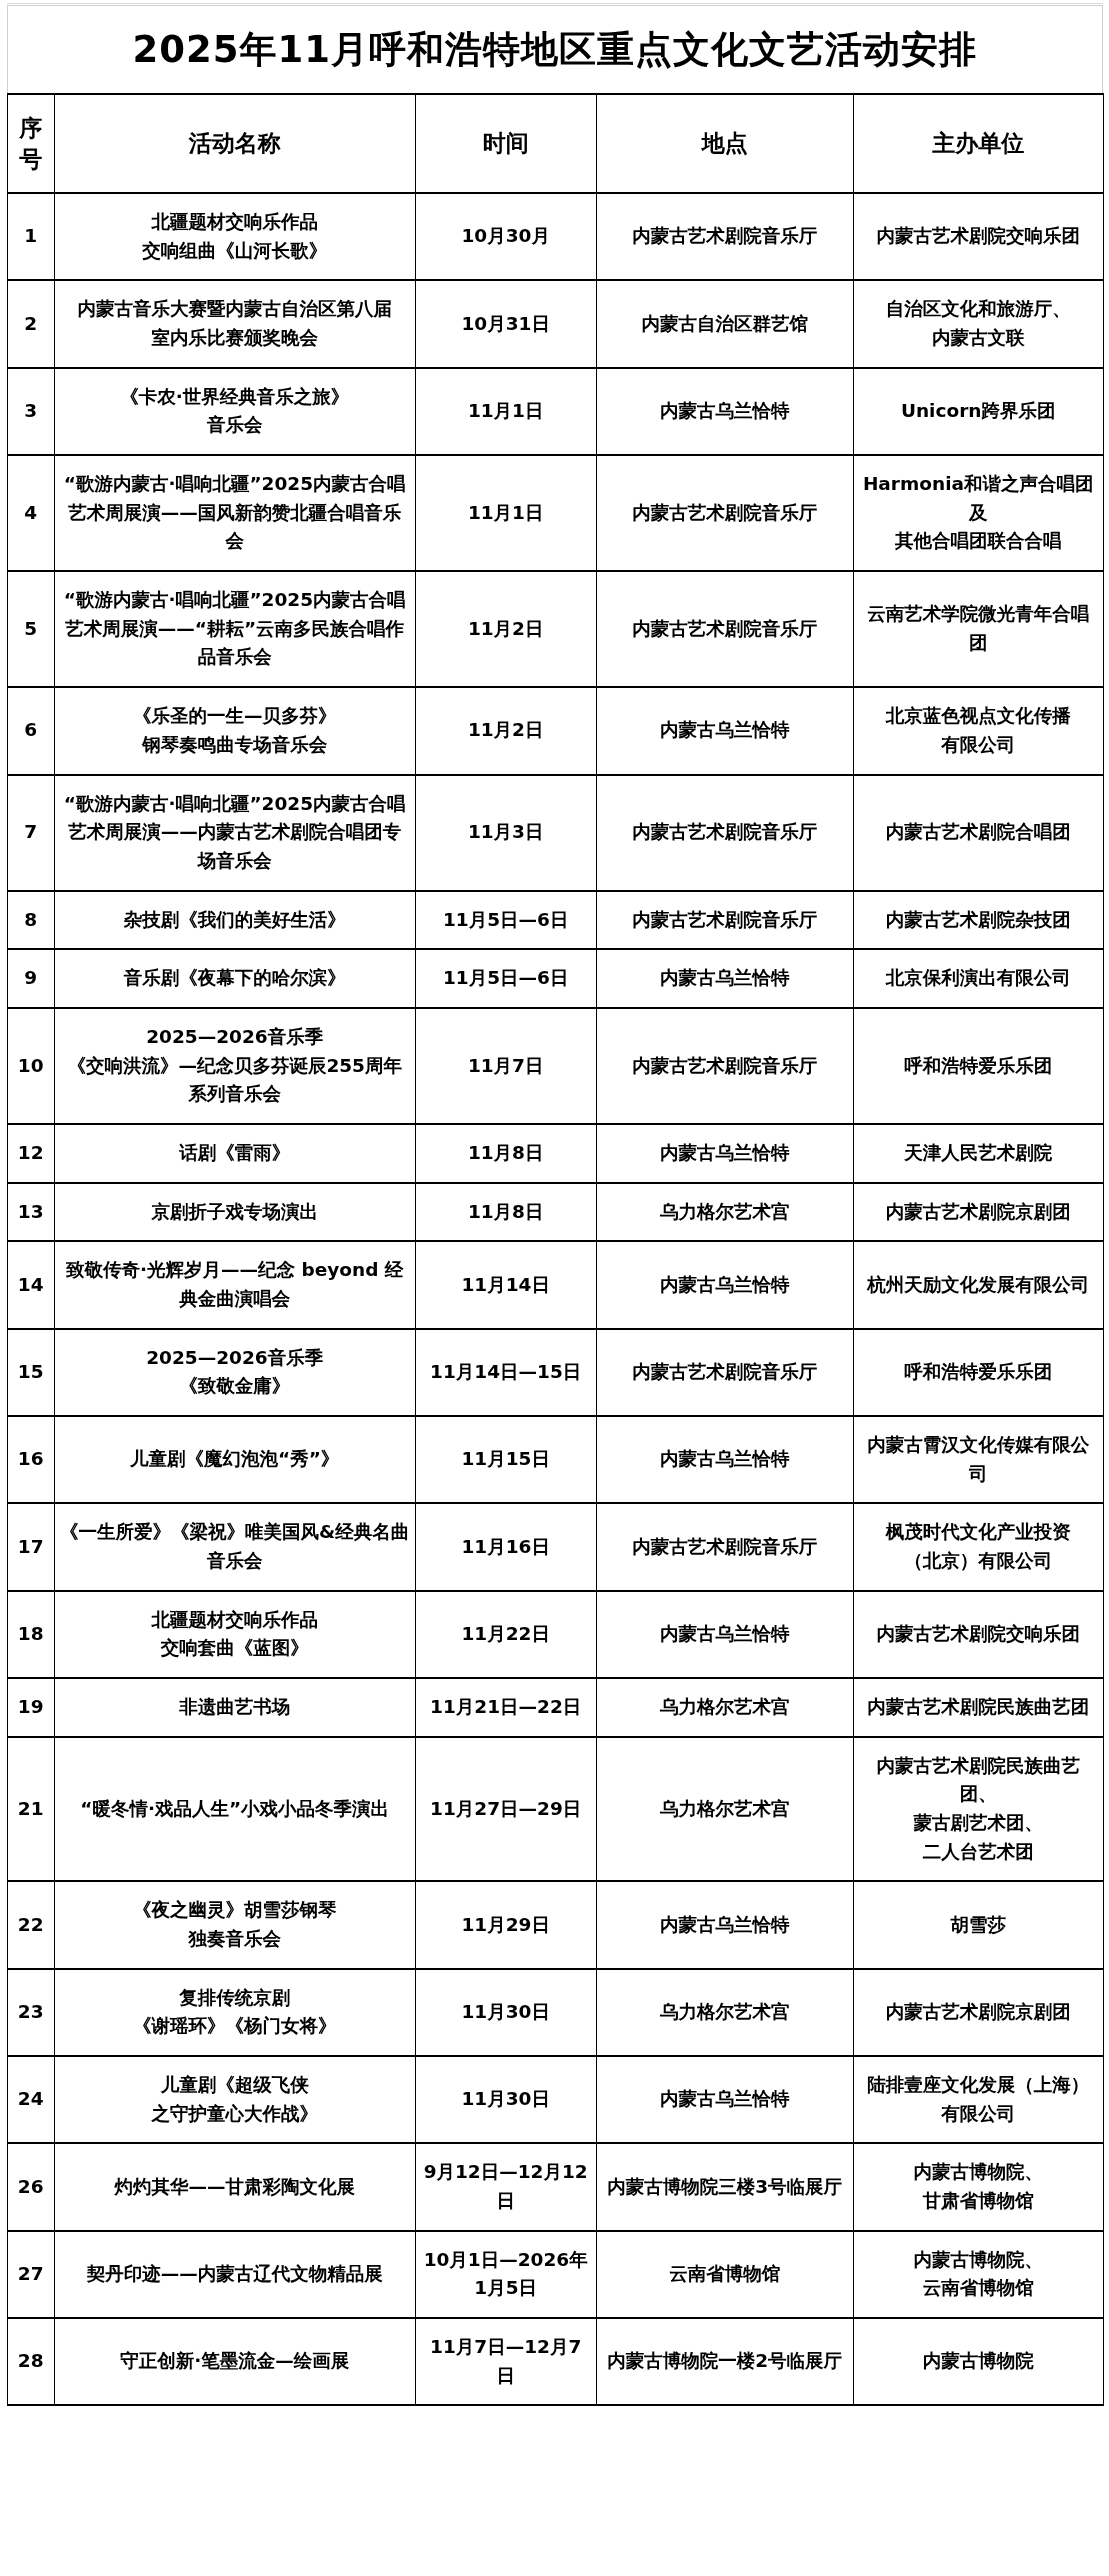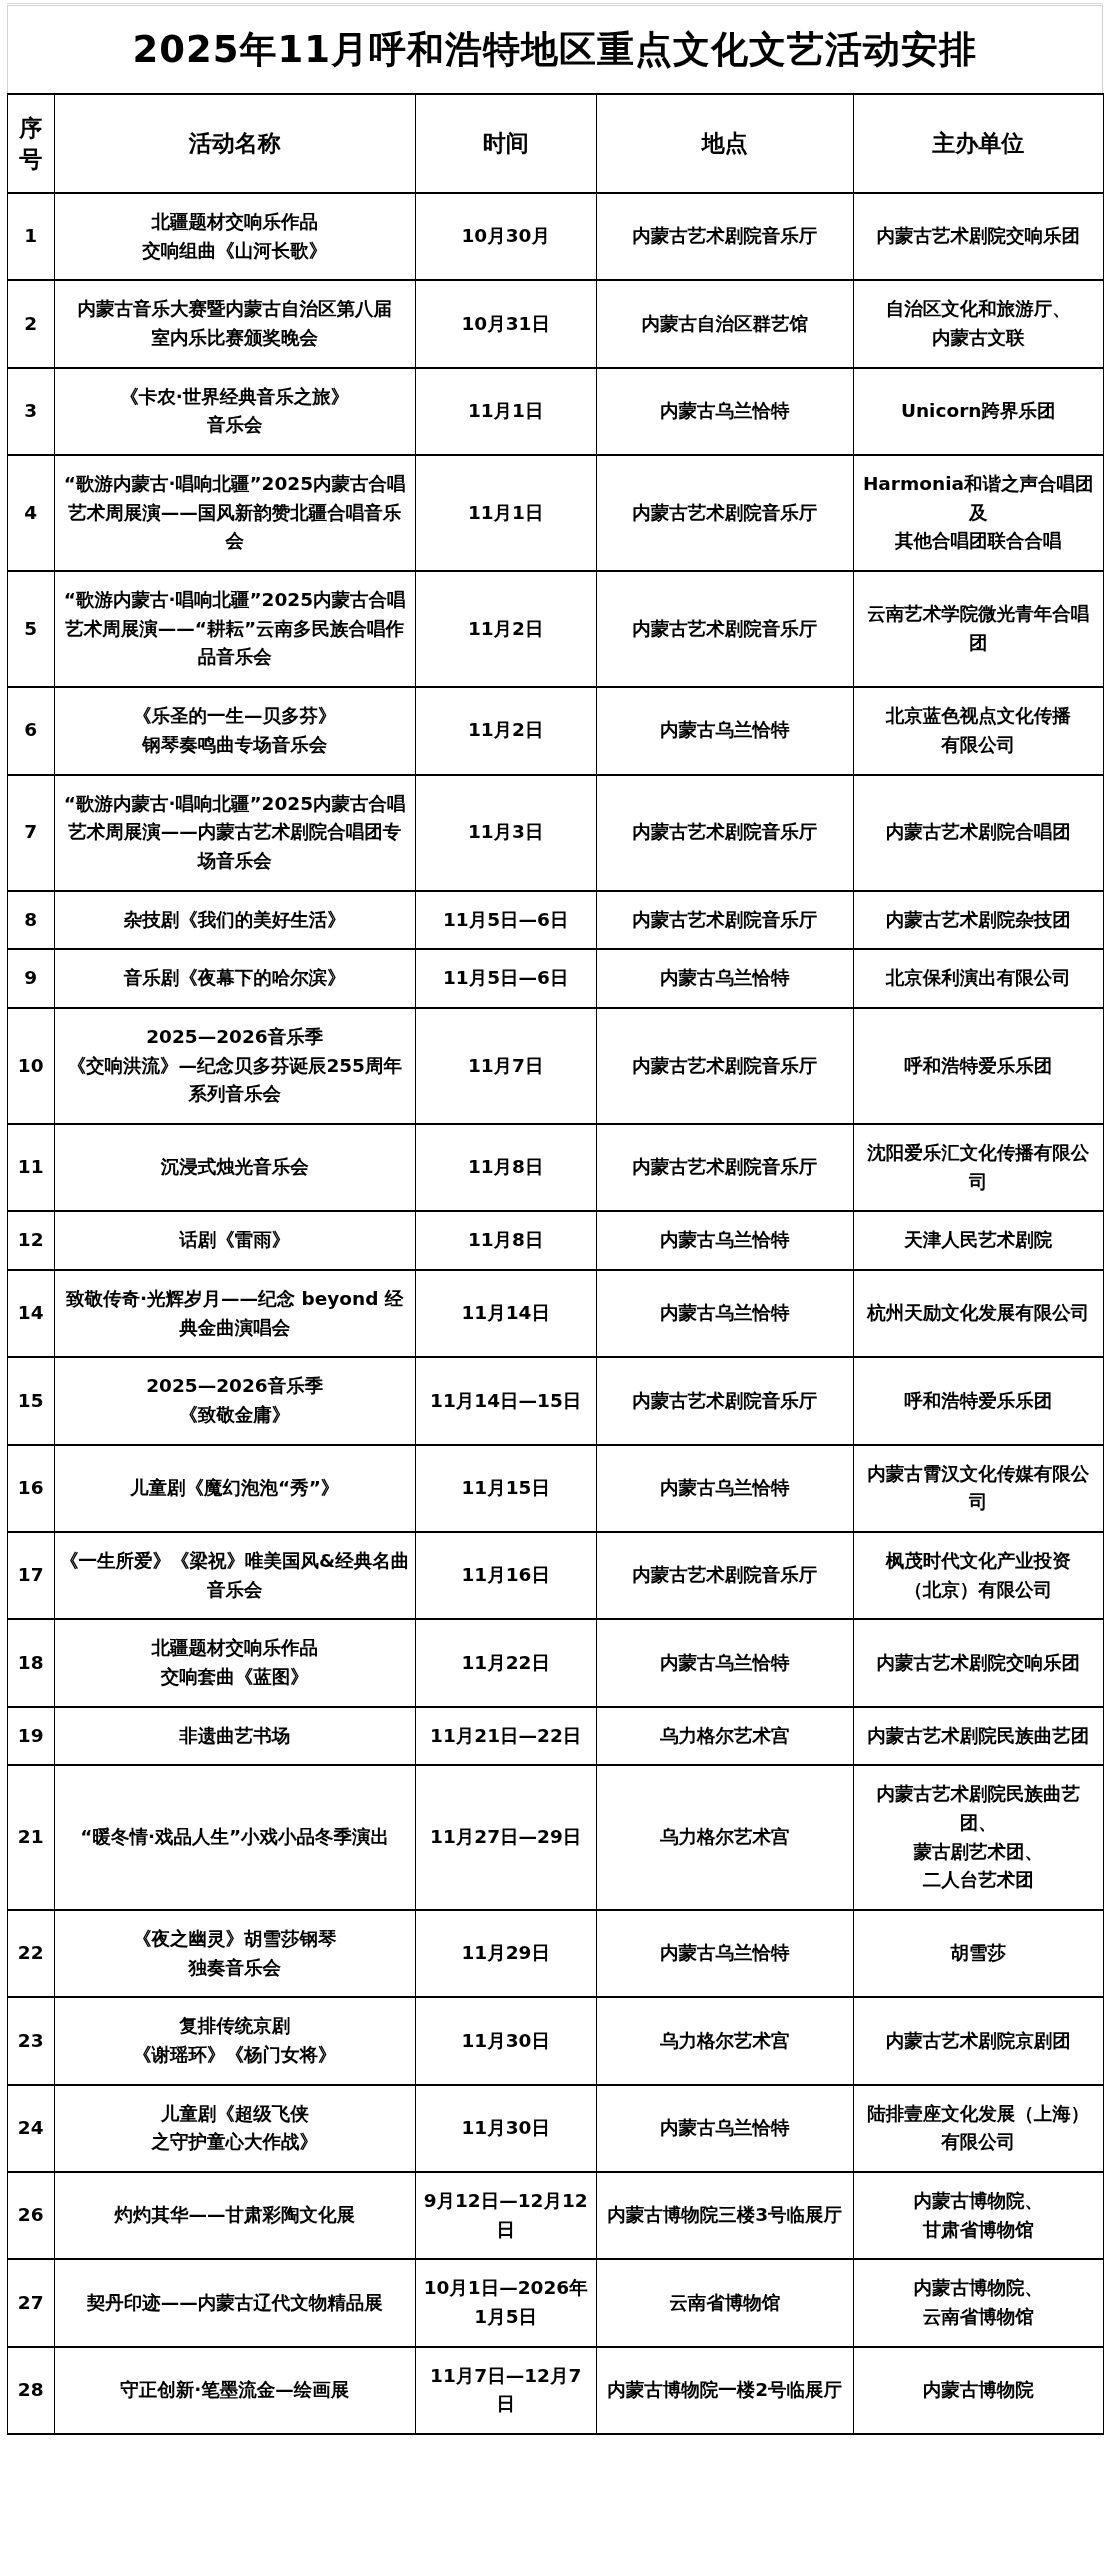--- a/index.html
+++ b/index.html
@@ -174,36 +174,36 @@
 
   <tr>
     <td class="c-no">10</td>
     <td class="c-name">2025—2026音乐季
 《交响洪流》—纪念贝多芬诞辰255周年系列音乐会</td>
     <td class="c-time">11月7日</td>
     <td class="c-venue">内蒙古艺术剧院音乐厅</td>
     <td class="c-org">呼和浩特爱乐乐团</td>
   </tr>
 
-  <tr>
-    <td class="c-no">11</td>
-    <td class="c-name">沉浸式烛光音乐会</td>
-    <td class="c-time">11月8日</td>
-    <td class="c-venue">内蒙古艺术剧院音乐厅</td>
-    <td class="c-org">沈阳爱乐汇文化传播有限公司</td>
-  </tr>
 
   <tr>
     <td class="c-no">12</td>
     <td class="c-name">话剧《雷雨》</td>
     <td class="c-time">11月8日</td>
     <td class="c-venue">内蒙古乌兰恰特</td>
     <td class="c-org">天津人民艺术剧院</td>
   </tr>
 
+  <tr>
+    <td class="c-no">13</td>
+    <td class="c-name">京剧折子戏专场演出</td>
+    <td class="c-time">11月8日</td>
+    <td class="c-venue">乌力格尔艺术宫</td>
+    <td class="c-org">内蒙古艺术剧院京剧团</td>
+  </tr>
 
   <tr>
     <td class="c-no">14</td>
     <td class="c-name">致敬传奇·光辉岁月——纪念 beyond 经典金曲演唱会</td>
     <td class="c-time">11月14日</td>
     <td class="c-venue">内蒙古乌兰恰特</td>
     <td class="c-org">杭州天励文化发展有限公司</td>
   </tr>
 
   <tr>

